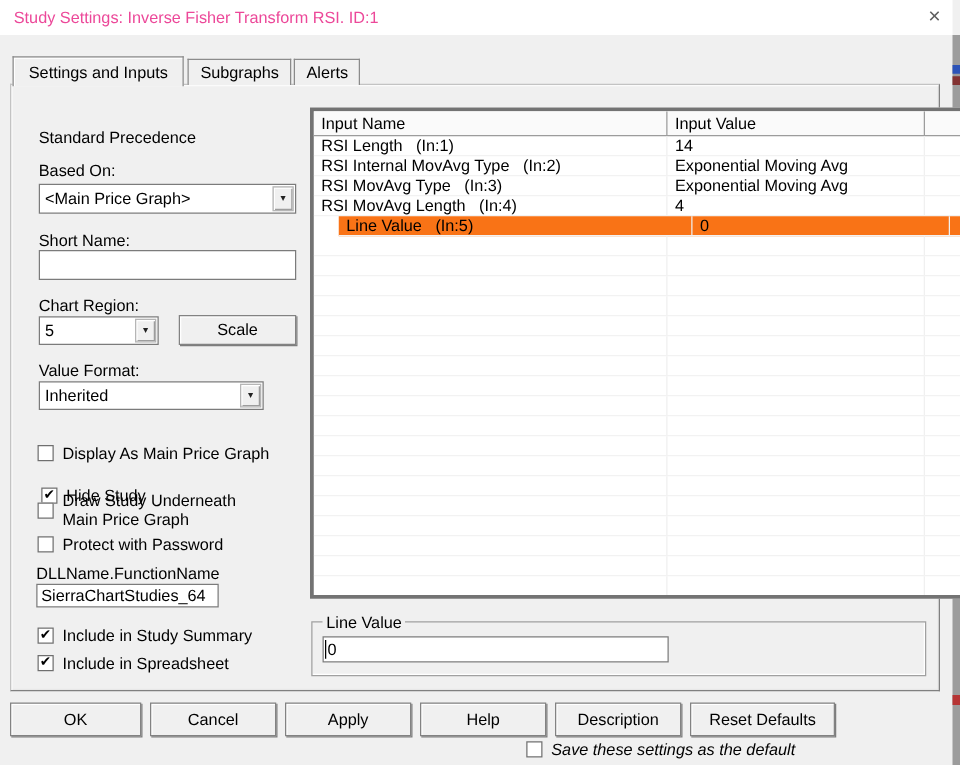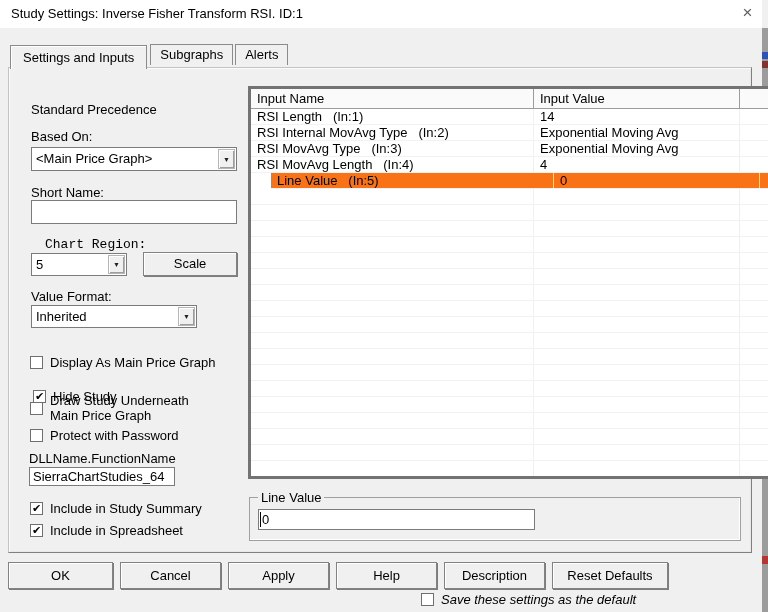--- a/index.html
+++ b/index.html
@@ -3,30 +3,30 @@
 <meta charset="utf-8">
 <style>
   * { margin:0; padding:0; box-sizing:border-box; }
   html,body { width:768px; height:612px; }
   body { font-family:"Liberation Sans", sans-serif; font-size:13px; color:#000; background:#f0f0f0; }
 
   .dialog { position:relative; width:768px; height:612px; background:#f0f0f0; overflow:hidden; }
 
   
   .titlebar { position:absolute; left:0; top:0; width:762px; height:28px; background:#ffffff; }
-  .title-text { position:absolute; left:11px; top:0; line-height:28px; color:#000000; }
+  .title-text { position:absolute; left:11px; top:0; line-height:28px; color:#ec4899; }
   .close-btn { position:absolute; left:733px; top:0; width:29px; height:28px; text-align:center; line-height:26px;
                color:#5f5f5f; font-size:17px; cursor:default; }
 
   
   .edge-strip { position:absolute; left:762px; top:28px; width:6px; height:584px; background:#9c9c9c; }
   .edge-strip .px { position:absolute; left:0; width:6px; }
 
   
-  .tabs { position:absolute; left:10px; top:44px; display:flex; align-items:flex-start; z-index:3; }
+  .tabs { position:absolute; left:10px; top:44px; display:flex; align-items:flex-end; z-index:3; }
   .tab { background:#f0f0f0; border:1px solid #8b8b8b; border-bottom:none; height:21px; line-height:20px;
          padding:0 9px; margin-right:2px; }
   .tab.active { height:24px; line-height:23px; padding:0 12px; margin-right:3px; position:relative; top:1px;
                 box-shadow:inset 1px 1px 0 #ffffff; }
 
   
   .panel { position:absolute; left:8px; top:67px; width:744px; height:486px; background:#f0f0f0;
            border:1px solid #8f8f8f; border-color:#c3c3c3 #808080 #808080 #c3c3c3;
            box-shadow:inset 1px 1px 0 #fbfbfb, inset -1px -1px 0 #e8e8e8; }
   .panel .abs { position:absolute; }
@@ -107,29 +107,29 @@
 
     <div class="abs lbl" style="left:22px;top:61px;">Based On:</div>
     <div class="abs combo" style="left:22px;top:79px;width:206px;height:24px;gap:38px;">
       <span class="combo-text">&lt;Main Price Graph&gt;</span>
       <span class="combo-btn">▼</span>
     </div>
 
     <div class="abs lbl" style="left:22px;top:117px;">Short Name:</div>
     <div class="abs tinput" style="left:22px;top:132px;width:206px;height:24px;"></div>
 
-    <div class="abs lbl" style="left:36px;top:169px;font-family:Liberation Mono, monospace;">Chart Region:</div>
+    <div class="abs lbl" style="left:22px;top:169px;">Chart Region:</div>
     <div class="abs combo" style="left:22px;top:185px;width:96px;height:23px;">
       <span class="combo-text">5</span>
       <span class="combo-btn">▼</span>
     </div>
     <div class="btn" style="left:134px;top:184px;width:94px;height:24px;line-height:22px;">Scale</div>
 
     <div class="abs lbl" style="left:22px;top:221px;">Value Format:</div>
-    <div class="abs combo" style="left:22px;top:237px;width:166px;height:23px;">
+    <div class="abs combo" style="left:22px;top:237px;width:180px;height:23px;">
       <span class="combo-text">Inherited</span>
       <span class="combo-btn">▼</span>
     </div>
 
     <div class="cbrow" style="left:21px;top:287px;">
       <span class="cb"></span>
       <span class="cblabel">Display As Main Price Graph</span>
     </div>
     <div class="cbrow" style="left:24px;top:300px;margin-top:21px;">
       <span class="cb checked"></span>

